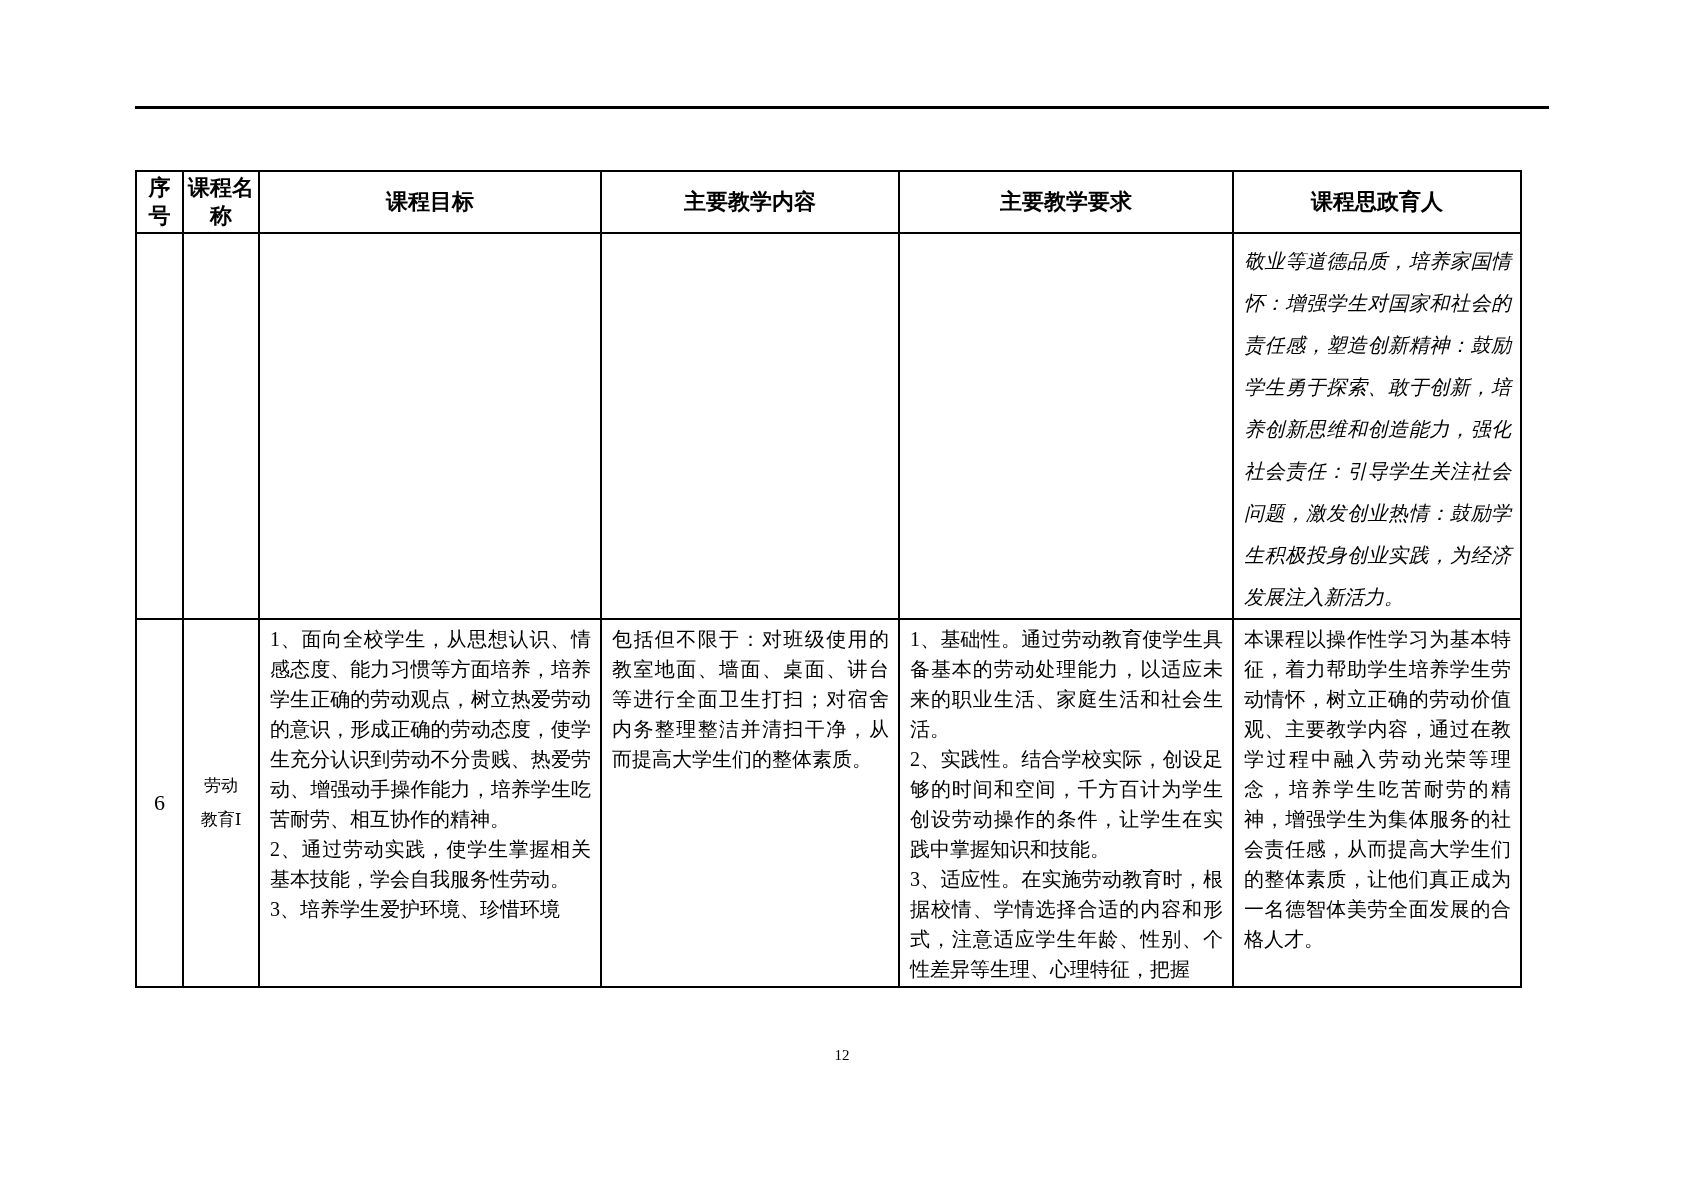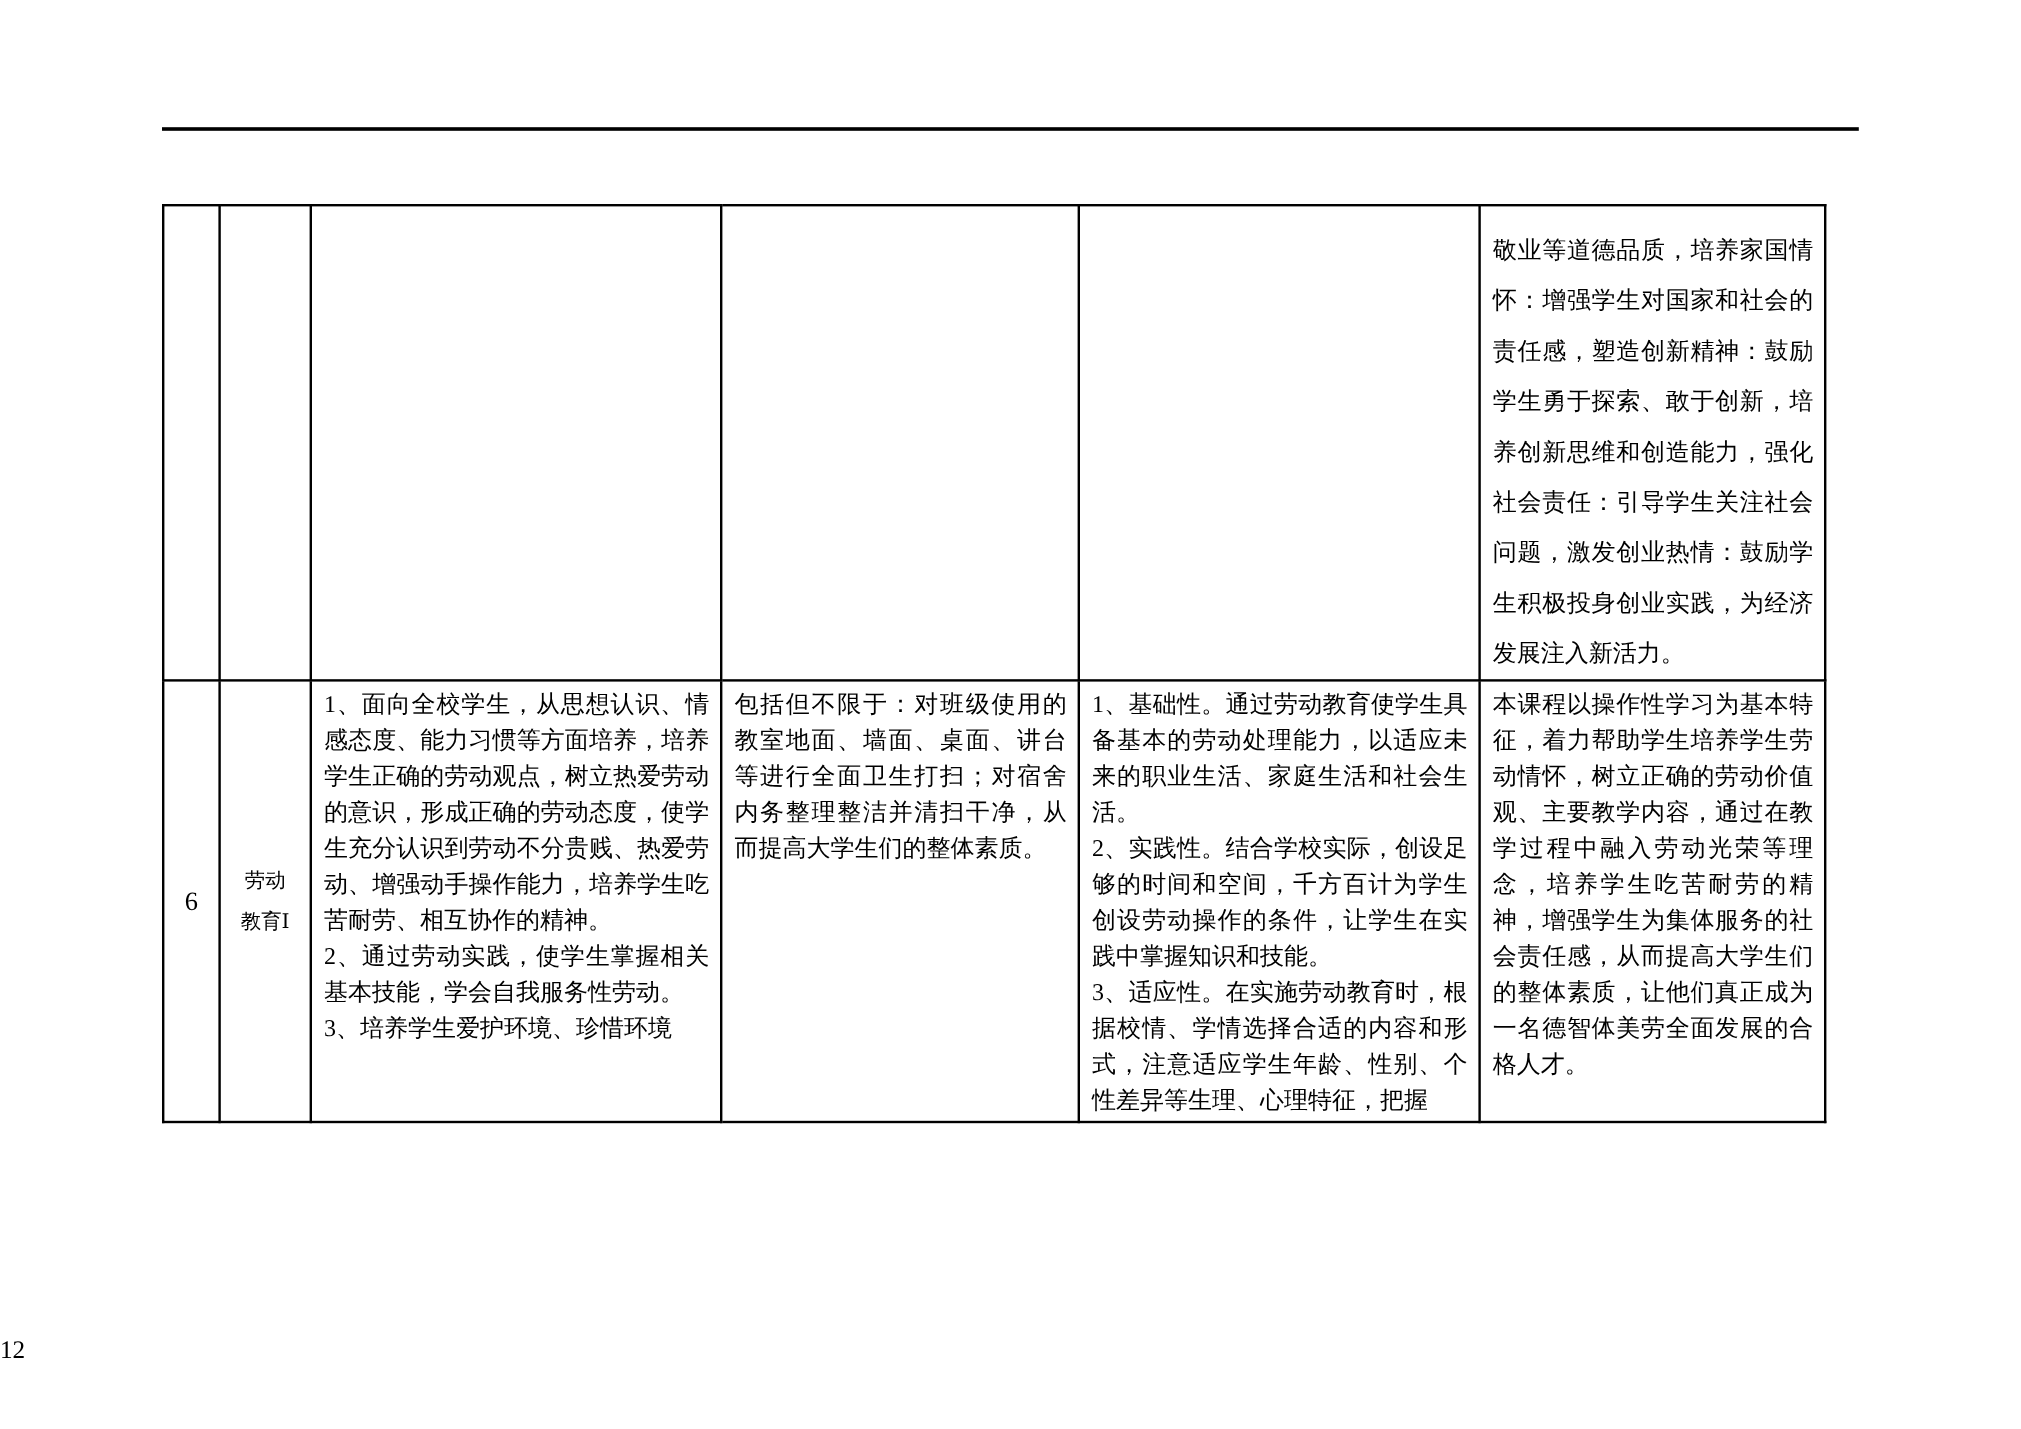--- a/index.html
+++ b/index.html
@@ -56,21 +56,22 @@
     font-size: 20px;
     line-height: 30px;
     text-align: justify;
     text-justify: inter-character;
     white-space: pre-wrap;
     word-break: normal;
     padding: 4px 9px 0 10px;
   }
   .row-cont .cell-text.ideology-cont {
     line-height: 42px;
-    padding-top: 16px;
+    padding-top: 6px;
+    font-style: italic;
   }
   td.seq-cell {
     vertical-align: middle;
     text-align: center;
     font-size: 22px;
     font-family: "Liberation Serif", "DejaVu Serif", serif;
   }
   td.course-name-cell {
     vertical-align: middle;
     text-align: center;
@@ -78,44 +79,53 @@
   .course-name-text {
     font-size: 17px;
     line-height: 34px;
     text-align: center;
     white-space: normal;
     padding: 0 13px;
     word-break: break-all;
   }
   .page-number {
     position: absolute;
-    top: 1112px;
+    top: 1042px;
     left: 0;
     width: 100%;
-    font-size: 21px;
+    text-align: center;
+    font-size: 15px;
     line-height: 26px;
   }
 </style>
 </head>
 <body>
 
 <div class="page">
 
   <div class="top-rule"></div>
 
   <table class="course-table">
     <colgroup>
       <col style="width:47px">
       <col style="width:76px">
       <col style="width:342px">
       <col style="width:298px">
       <col style="width:334px">
       <col style="width:288px">
     </colgroup>
     <tbody>
+      <tr class="header-row">
+        <th>序号</th>
+        <th>课程名称</th>
+        <th>课程目标</th>
+        <th>主要教学内容</th>
+        <th>主要教学要求</th>
+        <th>课程思政育人</th>
+      </tr>
 
       <tr class="row-cont">
         <td class="seq-cell">
           <div class="cell-text"></div>
         </td>
         <td class="course-name-cell">
           <div class="course-name-text"></div>
         </td>
         <td>
           <div class="cell-text"></div>

